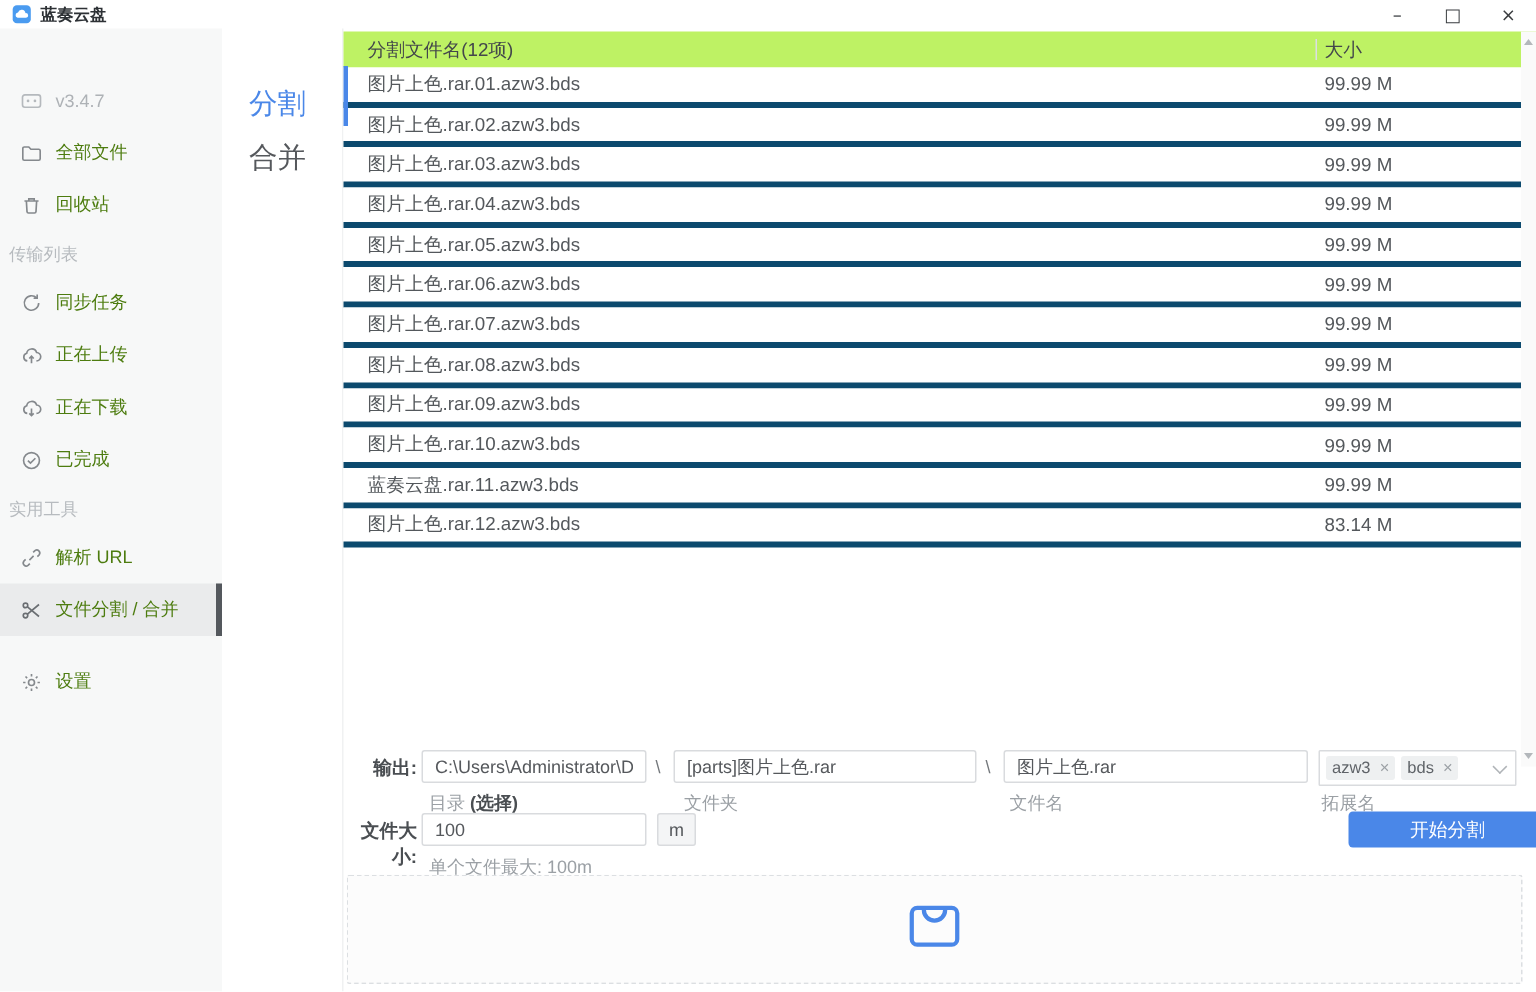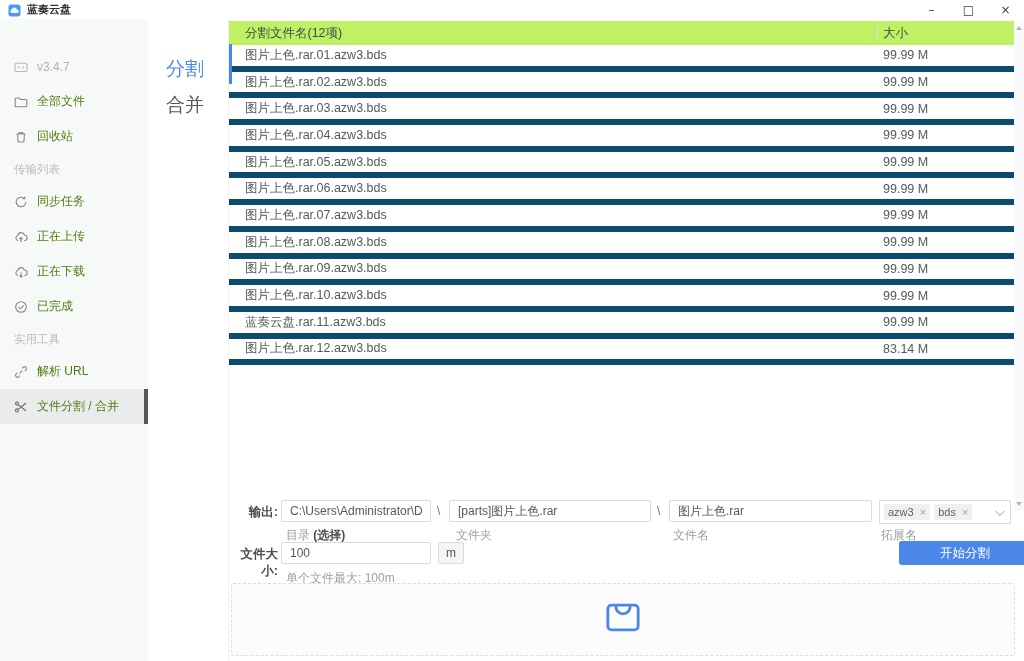--- a/index.html
+++ b/index.html
@@ -18,40 +18,40 @@
   .main { display:flex; height:642px; }
 
   
   .sidebar { width:148px; background:#f7f8f8; padding-top:30px; flex:none; position:relative; }
   .sb-item { height:35px; display:flex; align-items:center; padding-left:14px;
     font-size:12px; color:#4d7c0f; position:relative; cursor:default; }
   .sb-item .ic { width:14px; height:14px; margin-right:9px; flex:none; }
   .sb-item.dim { color:#aeb2b6; }
   .sb-item.active { background:#eaebec; }
   .sb-item.active::after { content:""; position:absolute; right:0; top:0; bottom:0; width:4px; background:#54585d; }
-  .sb-sect { height:30px; display:flex; align-items:center; padding-left:14px; font-size:11.5px; color:#b7bbbf; }
+  .sb-sect { height:30px; display:flex; align-items:center; padding-left:6px; font-size:11.5px; color:#b7bbbf; }
   .sb-gap { height:13px; }
   .ic svg { display:block; width:100%; height:100%; }
 
   
   .subnav { width:80px; background:#fff; padding-top:32px; flex:none; }
   .sn-item { height:36px; display:flex; align-items:center; padding-left:18px; font-size:19px; color:#55585c; cursor:default; }
   .sn-item.active { color:#4a87e8; }
 
   
   .content { flex:1; position:relative; background:#fff; border-left:1px solid #f0f1f2; }
   .split-indicator { position:absolute; left:0; top:25px; width:3px; height:40px; background:#4a87e8; z-index:3; }
 
   .tbl { margin-top:2px; }
   .tbl-head { height:24px; background:#bef264; position:relative; display:flex; align-items:center;
     font-size:12.5px; color:#43474b; }
   .tbl-head .nm { padding-left:16px; }
   .tbl-head .sz { position:absolute; left:654px; }
   .col-div { position:absolute; left:648px; top:5px; width:1px; height:14px; background:#dcdfe2; }
-  .trow { height:26.7px; border-bottom:6px solid #0c4a6e; position:relative; display:flex; align-items:center;
+  .trow { height:26.7px; border-bottom:4px solid #0c4a6e; position:relative; display:flex; align-items:center;
     font-size:12.5px; color:#54585c; background:#fff; }
   .trow .nm { padding-left:16px; }
   .trow .sz { position:absolute; left:654px; }
 
   
   .scrollbar { position:absolute; right:0; top:2px; width:10px; height:490px; background:#fafafa; z-index:4; }
   .arr-up { position:absolute; top:5px; left:2px; width:0; height:0;
     border-left:3px solid transparent; border-right:3px solid transparent; border-bottom:4px solid #b3b7bb; }
   .arr-down { position:absolute; bottom:5px; left:2px; width:0; height:0;
     border-left:3px solid transparent; border-right:3px solid transparent; border-top:4px solid #b3b7bb; }
@@ -178,20 +178,29 @@
       <span class="ic">
         <svg viewBox="0 0 14 14" fill="none" stroke="#6a6e72" stroke-width="1.1">
           <circle cx="3" cy="3.6" r="1.5"></circle>
             <circle cx="3" cy="10.4" r="1.5"></circle>
           <path d="M4.3 4.6 L12 11 M4.3 9.4 L12 3"></path>
         </svg>
         </span>
       <span>文件分割 / 合并</span>
     </div>
     <div class="sb-gap"></div>
+    <div class="sb-item">
+      <span class="ic">
+        <svg viewBox="0 0 14 14" fill="none" stroke="#85898d" stroke-width="1.1">
+          <circle cx="7" cy="7" r="2"></circle>
+          <path d="M7 1.4 V3 M7 11 v1.6 M1.4 7 H3 M11 7 h1.6 M3 3 l1.1 1.1 M9.9 9.9 L11 11 M11 3 L9.9 4.1 M4.1 9.9 L3 11"></path>
+        </svg>
+        </span>
+      <span>设置</span>
+    </div>
   </div>
 
   <div class="subnav">
     <div class="sn-item active">分割</div>
     <div class="sn-item">合并</div>
   </div>
 
   <div class="content">
     <div class="split-indicator"></div>
 

